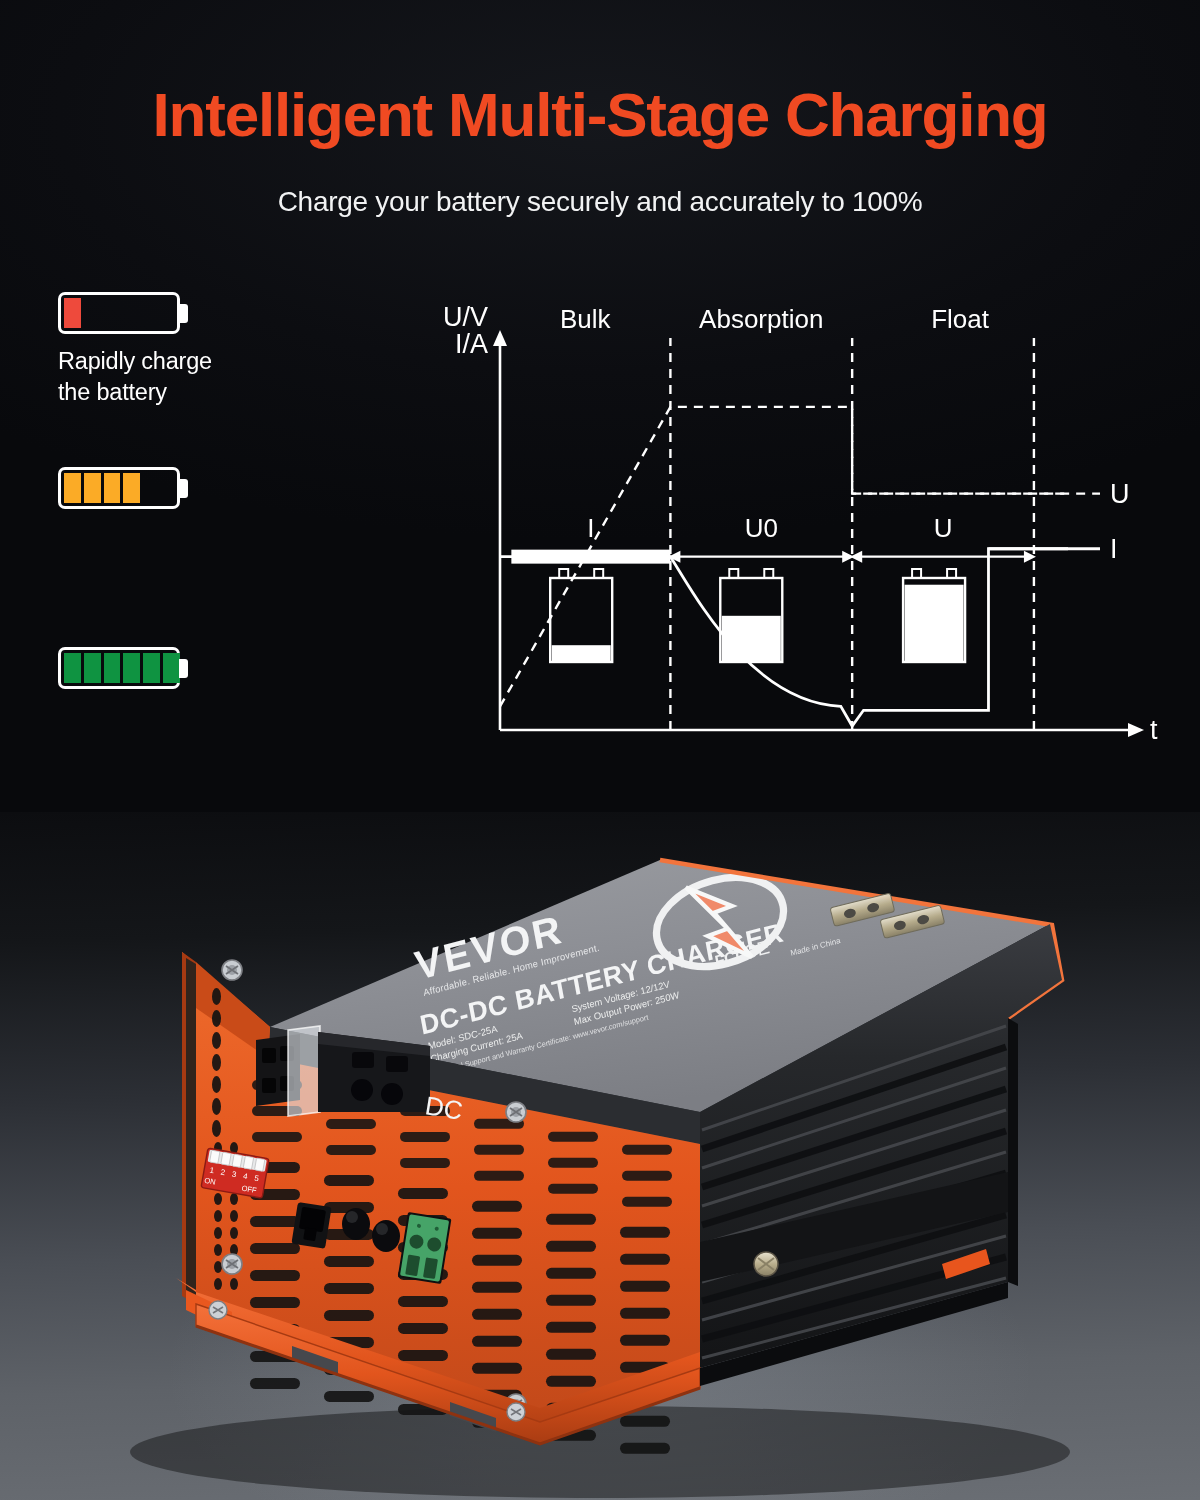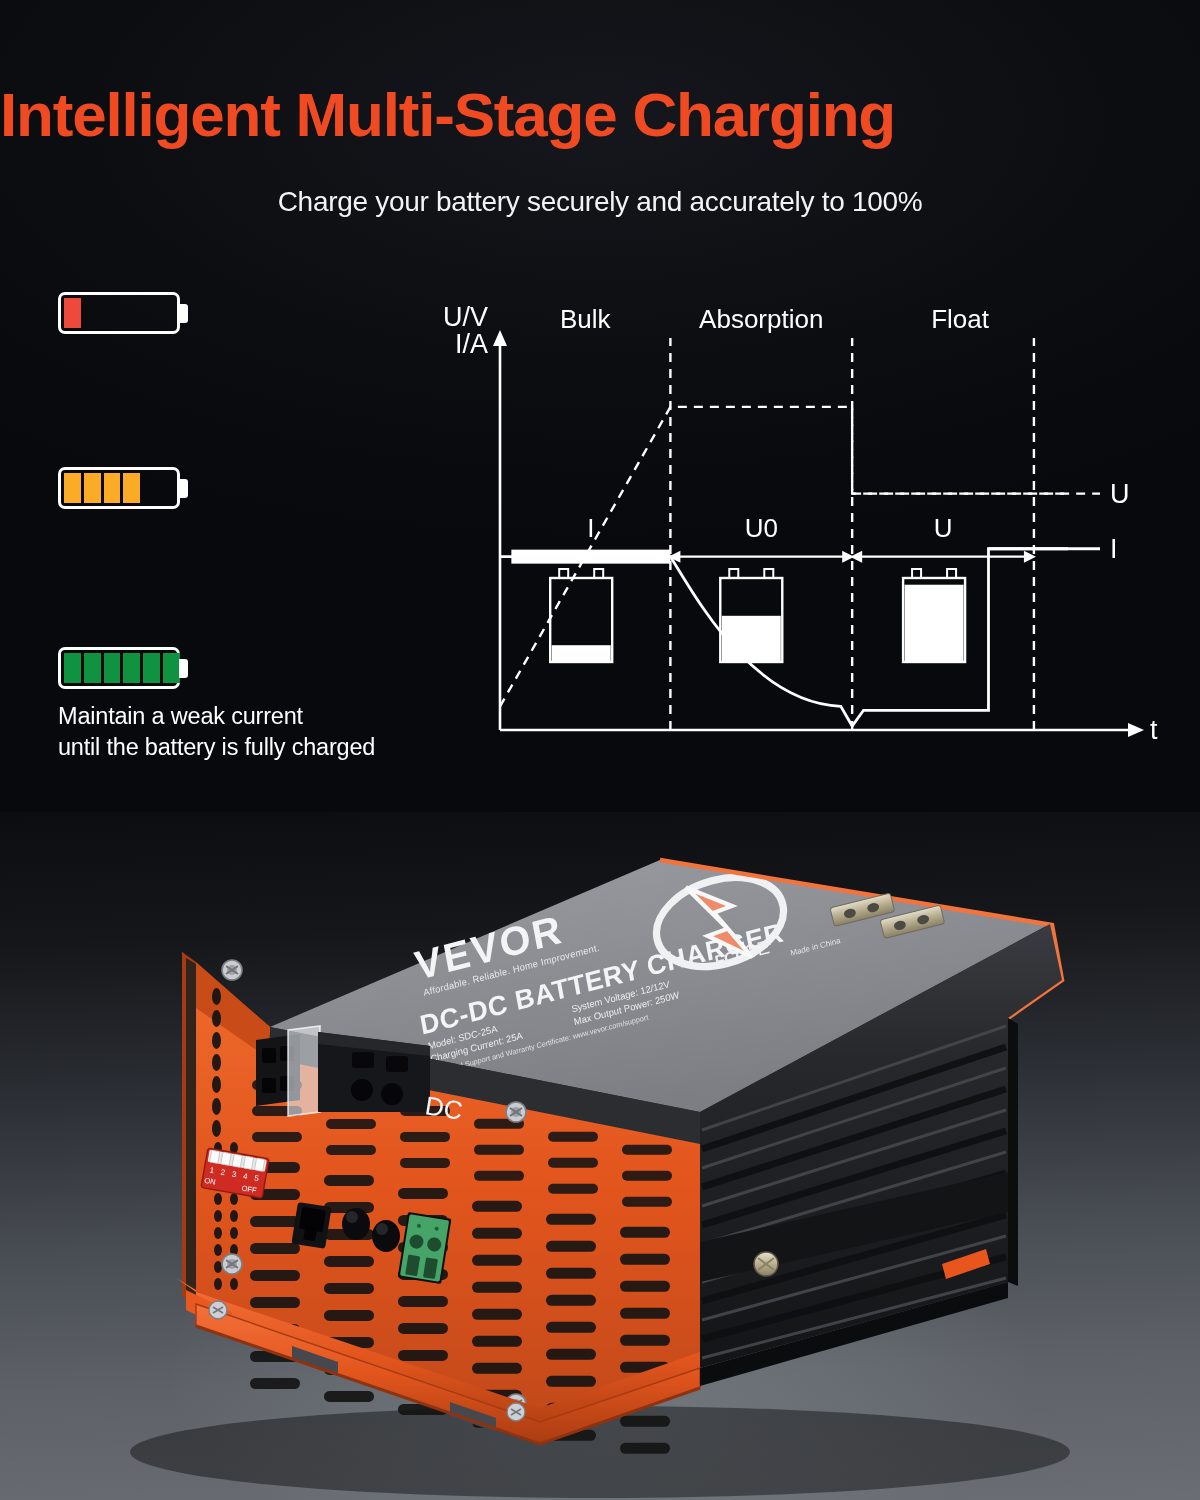--- a/index.html
+++ b/index.html
@@ -23,20 +23,21 @@
     position:absolute; left:0; top:0;
     width:1200px; height:812px;
     background:
       radial-gradient(ellipse 900px 420px at 600px 120px, #15171c 0%, #0c0d11 60%, #08090c 100%),
       #0a0b0e;
   }
 
   .headline {
     position:absolute; left:0; top:84px;
     width:1200px;
+    text-align:center;
     font-size:62px;
     font-weight:bold;
     letter-spacing:-1.2px;
     color:#f04a22;
     line-height:1.0;
     white-space:nowrap;
   }
 
   .subhead {
     position:absolute; left:0; top:186px;
@@ -120,20 +121,22 @@
 
     <div class="features">
 
       <div class="feature f0">
         <div class="batt">
           <div class="batt-body" id="batt0">
               <div class="cell" style="width: 16.8333px; background: rgb(238, 74, 60);"></div>
             </div>
           <div class="batt-cap"></div>
         </div>
+        <div class="feature-text">Rapidly charge
+the battery</div>
       </div>
 
       <div class="feature f1">
         <div class="batt">
           <div class="batt-body" id="batt1">
               <div class="cell" style="width: 16.8333px; background: rgb(251, 171, 38);"></div>
               <div class="cell" style="width: 16.8333px; background: rgb(251, 171, 38);"></div>
               <div class="cell" style="width: 16.8333px; background: rgb(251, 171, 38);"></div>
               <div class="cell" style="width: 16.8333px; background: rgb(251, 171, 38);"></div>
             </div>
@@ -146,22 +149,20 @@
           <div class="batt-body" id="batt2">
               <div class="cell" style="width: 16.8333px; background: rgb(15, 147, 65);"></div>
               <div class="cell" style="width: 16.8333px; background: rgb(15, 147, 65);"></div>
               <div class="cell" style="width: 16.8333px; background: rgb(15, 147, 65);"></div>
               <div class="cell" style="width: 16.8333px; background: rgb(15, 147, 65);"></div>
               <div class="cell" style="width: 16.8333px; background: rgb(15, 147, 65);"></div>
               <div class="cell" style="width: 16.8333px; background: rgb(15, 147, 65);"></div>
             </div>
           <div class="batt-cap"></div>
         </div>
-        <div class="feature-text">Maintain a weak current
-until the battery is fully charged</div>
       </div>
 
     </div>
 
     <div class="chart">
       <svg width="740" height="470" viewBox="0 0 740 470" id="chartsvg">
           <line x1="72" y1="452" x2="72" y2="64" stroke="#ffffff" stroke-width="2.6"></line>
           <polygon points="65,68 79,68 72,52" fill="#ffffff"></polygon>
           <line x1="72" y1="452" x2="700" y2="452" stroke="#ffffff" stroke-width="2.6"></line>
           <polygon points="700,445 700,459 716,452" fill="#ffffff"></polygon>

